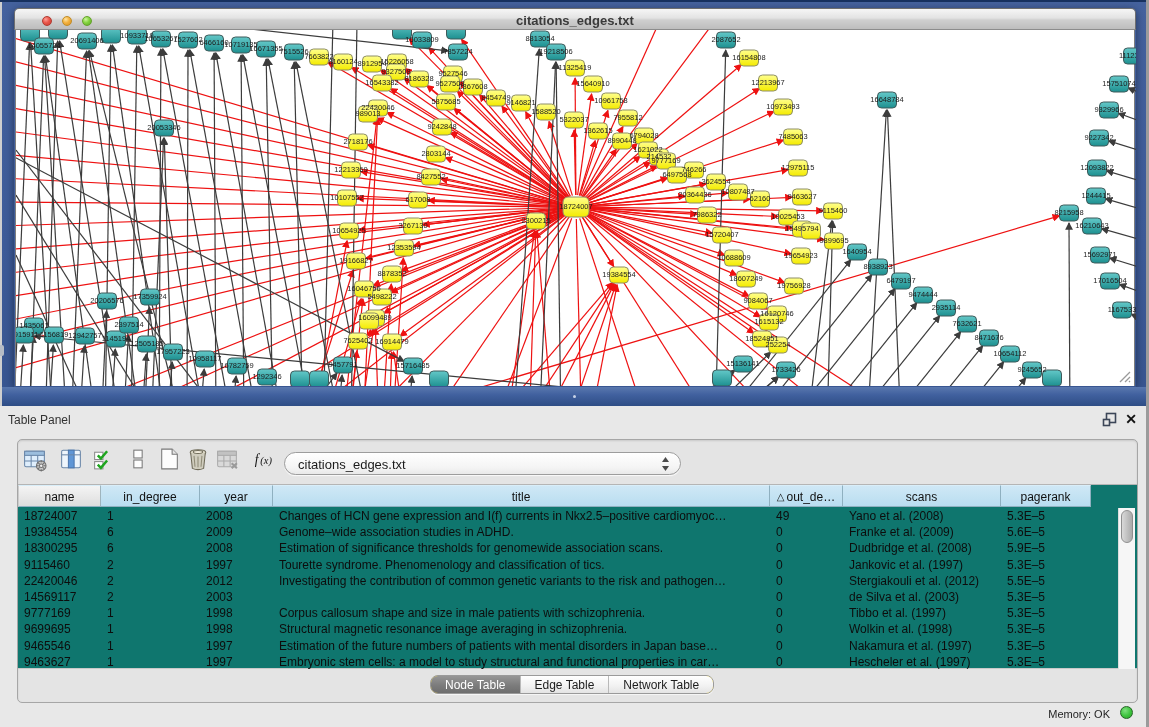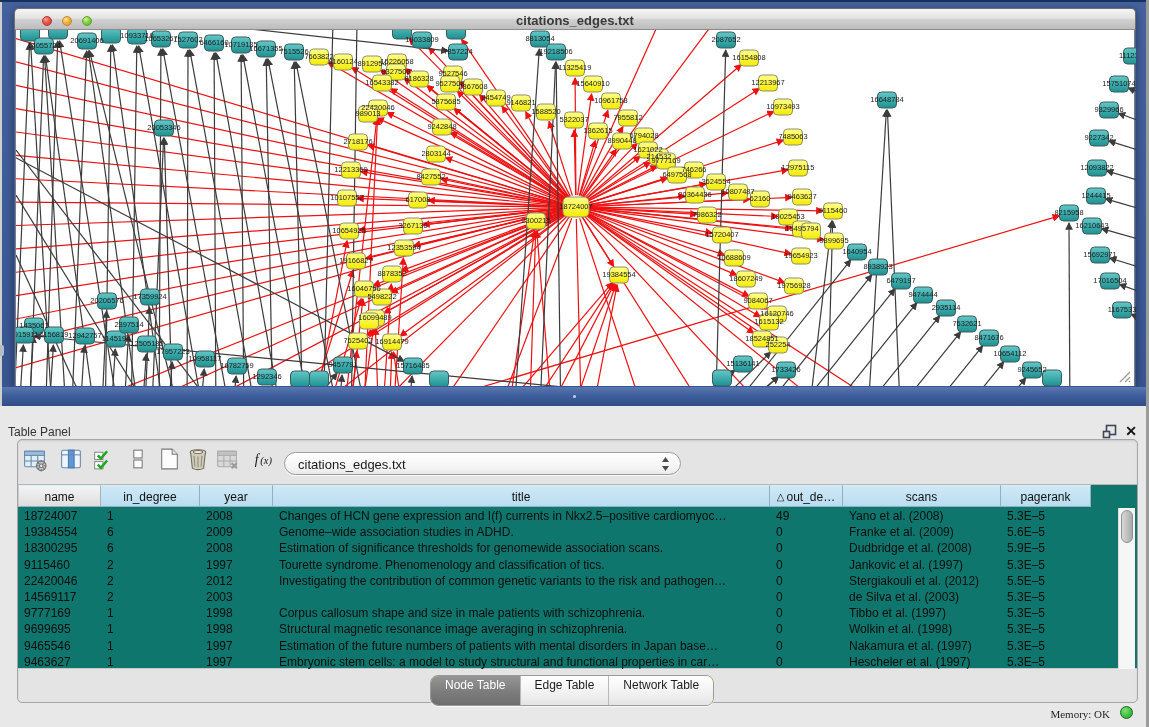--- a/index.html
+++ b/index.html
@@ -34,21 +34,21 @@
 
   
   #divider { position:absolute; left:2px; top:387px; width:1144px; height:19px;
              background:linear-gradient(180deg,#5a78ae 0%,#41619f 40%,#2e4d85 100%); }
   #divider-grip { position:absolute; left:571px; top:8px; width:9px; height:4px; }
   #divider-grip span { display:inline-block; width:3px; height:3px; border-radius:50%;
              background:#c7d2e6; margin-right:2px; vertical-align:top; }
 
   
   #table-panel { position:absolute; left:0; top:406px; width:1146px; height:321px; background:#e8e8e8; }
-  #tp-header { position:absolute; left:0; top:12px; width:100%; height:27px; }
+  #tp-header { position:absolute; left:0; top:0; width:100%; height:27px; }
   #tp-title { position:absolute; left:8px; top:7px; font-size:12px; color:#333; }
   #tp-float { position:absolute; left:1102px; top:6px; width:15px; height:15px; cursor:default; }
   #tp-close { position:absolute; left:1124px; top:5px; width:14px; height:16px; font-size:14px;
               font-weight:bold; color:#111; text-align:center; line-height:16px; }
 
   #tp-inner { position:absolute; left:17px; top:33px; width:1121px; height:264px;
               background:#e4e4e4; border:1px solid #a6a6a6; border-radius:5px;
               box-shadow:inset 0 1px 2px rgba(0,0,0,.12); }
   #toolbar { position:absolute; left:4px; top:6px; height:30px; width:700px; }
   .tb-icon { position:absolute; top:0; width:26px; height:28px; }
@@ -72,31 +72,31 @@
   #tbody { position:absolute; left:0; top:23px; width:1119px; height:162px; overflow:hidden; }
   .tr { position:absolute; left:0; width:1100px; height:16px; }
   .td { position:absolute; top:0; height:16px; font-size:12px; color:#0d0d0d; line-height:16px;
         white-space:nowrap; overflow:hidden; padding-left:6px; }
   #vscroll { position:absolute; left:1100px; top:23px; width:17px; height:161px;
              background:#f6f6f6; border-left:1px solid #dddddd; }
   #vthumb { position:absolute; left:2px; top:2px; width:12px; height:33px; border-radius:6px;
             background:linear-gradient(90deg,#d9d9d9 0%,#bdbdbd 60%,#ababab 100%);
             border:1px solid #8f8f8f; }
 
-  #tabs { position:absolute; left:412px; top:235px; height:31px; display:flex;
+  #tabs { position:absolute; left:412px; top:235px; height:19px; display:flex;
           border:1px solid #9a9a9a; border-radius:8px; overflow:hidden;
           background:#fde047; box-shadow:0 1px 1px rgba(255,255,255,.7);align-items:flex-end; }
   .tab { height:100%; font-size:12px; color:#1d1d1d; text-align:center; line-height:18px;
          padding:0 14px; background:linear-gradient(180deg,#ffffff 0%,#f1f1f1 60%,#e4e4e4 100%);
          border-right:1px solid #b9b9b9; }
   .tab:last-child { border-right:none; }
   .tab.selected { background:linear-gradient(180deg,#969696 0%,#7c7c7c 55%,#6e6e6e 100%);
          color:#ffffff; }
 
-  #statusbar { position:absolute; left:0; top:297px; width:1146px; height:24px;font-family:Liberation Serif, serif; }
+  #statusbar { position:absolute; left:0; top:297px; width:1146px; height:24px; }
   #memory-label { position:absolute; right:36px; top:5px; font-size:11px; color:#1f1f1f; }
   #memory-dot { position:absolute; right:13px; top:3px; width:13px; height:13px; border-radius:50%;
                 background:radial-gradient(circle at 38% 32%, #7fe07f 0%, #3cc23c 55%, #2aa52a 100%);
                 border:1.5px solid #256325; }
 </style>
 </head>
 <body>
 
 <div id="app">
   <div id="top-line"></div>

